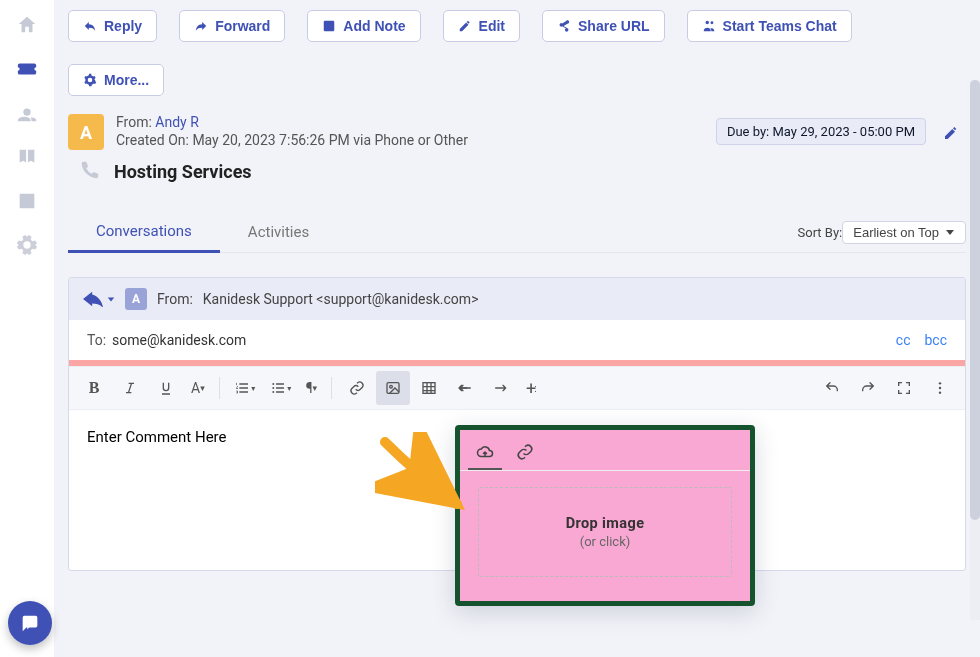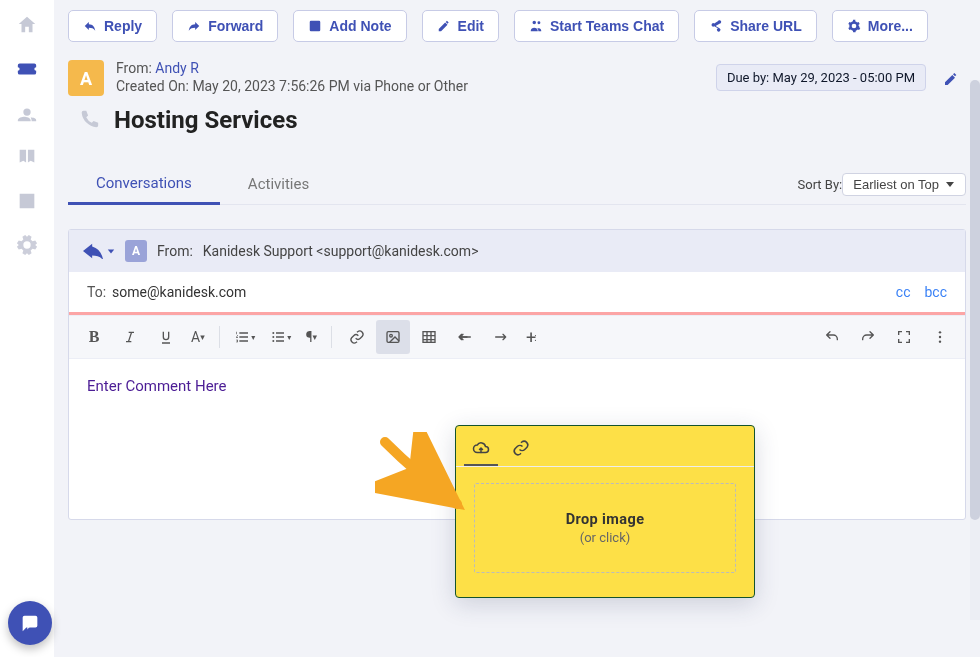--- a/index.html
+++ b/index.html
@@ -9,76 +9,76 @@
   
   .leftbar { position: absolute; left: 0; top: 0; width: 54px; height: 100%; background: #fff; display: flex; flex-direction: column; align-items: center; padding-top: 14px; gap: 22px; }
   .leftbar .licon svg { width: 22px; height: 22px; display: block; }
   .leftbar .licon { color: #c6c9d6; }
   .leftbar .licon.active { color: #3f51b5; }
 
   
   .main { position: absolute; left: 54px; top: 0; right: 0; bottom: 0; overflow-y: auto; padding: 10px 14px 20px 14px; }
 
   
-  .actionbar { display: flex; gap: 15px; flex-wrap: wrap; }
+  .actionbar { display: flex; gap: 22px; flex-wrap: wrap; }
   .abtn { display: inline-flex; align-items: center; gap: 7px; border: 1px solid #c7cbe6; border-radius: 5px; background: #fff; color: #3f51b5; font-weight: 600; font-size: 14px; padding: 7px 14px; cursor: pointer; }
   .abtn svg { width: 14px; height: 14px; }
 
   
   .ticket-head { display: flex; margin-top: 18px; align-items: flex-start; position: relative; }
   .avatar { width: 36px; height: 36px; border-radius: 4px; background: #f5b94c; color: #fff; font-weight: 700; font-size: 18px; display:flex; align-items:center; justify-content:center; margin-right: 12px; flex-shrink:0;}
   .meta { flex: 1; min-width:0; }
   .meta-row1 { margin-bottom: 2px; }
   .label-muted { color: #555; }
   .from-link { color: #3f51b5; cursor:pointer; }
   .created { color: #555; font-size: 14px; }
   .due { position: absolute; right: 40px; top: 4px; background:#e9ebf6; border:1px solid #cfd3ea; border-radius:4px; padding:5px 10px; color:#0f172a; font-size:13px; }
   .due-edit { position:absolute; right:0; top:4px; width:30px; height:30px; display:flex; align-items:center; justify-content:center; color:#3f51b5; cursor:pointer; }
   .due-edit svg{width:16px;height:16px;}
 
   .subject-row { display:flex; align-items:center; margin-top: 10px; margin-left: 10px; gap:14px; }
   .subject-row svg{ width:22px; height:22px; color:#c6c9d6; }
-  .subject { font-size: 24px; font-weight: 700; color:#222; }
+  .subject { font-size: 18px; font-weight: 700; color:#222; }
 
   .body-text { margin-left: 48px; margin-top: 24px; color:#333; font-size:15px; max-width: 780px; }
 
   
   .tabs-row { display:flex; align-items:center; margin-top: 30px; border-bottom: 1px solid #e3e5ef; }
   .tab { padding: 10px 28px; color:#777; font-size:15px; cursor:pointer;text-align:center; }
   .tab.active { color:#3f51b5; border-bottom: 3px solid #3f51b5; margin-bottom:-1px; }
   .sort-wrap { margin-left:auto; display:flex; align-items:center; gap:0; font-size:13px; color:#444; }
   .sort-btn { border:1px solid #d0d3e2; border-radius:4px; background:#fff; padding:3px 10px; display:inline-flex; align-items:center; gap:6px; color:#444; cursor:pointer; font-size:13px;}
   .sort-btn svg{width:10px;height:10px;}
 
   
   .composer { margin-top: 24px; border:1px solid #d6d9ea; border-radius:3px; background:#fff; overflow:visible; position:relative; }
   .composer-header { background:#e9ebf6; padding:10px 14px; display:flex; align-items:center; gap:10px; color:#444; font-size:14px; }
   .reply-arrow { color:#3f51b5; display:flex; align-items:center; gap:2px; }
   .reply-arrow svg{width:22px;height:16px;}
   .mini-avatar { width:22px; height:22px; border-radius:3px; background:#9aa3d8; color:#fff; font-size:12px; font-weight:700; display:flex; align-items:center; justify-content:center;}
-  .to-row { padding: 12px 18px; display:flex; align-items:center; border-bottom:3px solid #fca5a5; }
+  .to-row { padding: 12px 18px; display:flex; align-items:center; border-bottom:6px solid #fca5a5; }
   .to-row .to-label{ color:#555; margin-right:6px;}
   .to-row .addr{ color:#333;}
   .to-row .cc-bcc { margin-left:auto; display:flex; gap:14px; }
   .to-row .cc-bcc span{ color:#3b82f6; cursor:pointer; font-size:14px;}
 
   .editor-toolbar { background:#f6f7fa; border-top:1px solid #eceef6; border-bottom:1px solid #eceef6; padding:4px 8px; display:flex; align-items:center; gap:2px; position:relative; }
   .tb { width:34px; height:34px; display:inline-flex; align-items:center; justify-content:center; color:#555; border-radius:3px; cursor:pointer; }
   .tb svg{width:16px;height:16px;}
   .tb.bold{font-weight:700; font-family:serif; font-size:16px;}
   .tb.active { background:#dcdfe9; }
   .tb-sep { width:1px; height:22px; background:#dcdfe6; margin: 0 6px; }
   .tb-spacer { flex:1; }
   .tb.text { font-size:14px; width:auto; padding:0 6px; }
 
   .editor-area { min-height: 160px; padding: 18px; color:#aaa; font-size:15px; position:relative;}
-  .editor-area .placeholder{ color:#4c1d95; }
-
-  
-  .popover { position:absolute; left:455px; top:425px; width:300px; background:#fde047; border:1px solid #14532d; border-radius:4px; box-shadow:0 6px 24px rgba(40,50,90,0.18); z-index:50; }
+  .editor-area .placeholder{ color:#000000; }
+
+  
+  .popover { position:absolute; left:455px; top:425px; width:300px; background:#f9a8d4; border:5px solid #14532d; border-radius:4px; box-shadow:0 6px 24px rgba(40,50,90,0.18); z-index:50; }
   .popover-tabs { display:flex; padding: 6px 8px 0 8px; gap:6px; border-bottom:1px solid #eee;}
   .ptab { width:34px; height:34px; display:flex; align-items:center; justify-content:center; color:#444; border-bottom:2px solid transparent; cursor:pointer;}
   .ptab.active{ border-bottom-color:#555; }
   .ptab svg{width:18px;height:18px;}
   .dropzone { margin:16px 18px 24px 18px; border:1.5px dashed #bbb; border-radius:2px; height:90px; display:flex; flex-direction:column; align-items:center; justify-content:center; color:#333; cursor:pointer;}
   .dropzone .dz1{ font-weight:700; font-size:14.5px; letter-spacing:0.4px; }
   .dropzone .dz2{ color:#666; font-size:13px; margin-top:2px;}
 
   
   .arrow { position:absolute; left:375px; top:432px; z-index:60; pointer-events:none;}
@@ -149,29 +149,29 @@
       <span>Add Note</span>
     </button>
     <button class="abtn">
       <svg viewBox="0 0 24 24" fill="currentColor">
           <path d="M3 17l11-11 4 4L7 21H3v-4zm14-14l3 3-2 2-3-3 2-2z"></path>
         </svg>
       <span>Edit</span>
     </button>
     <button class="abtn">
       <svg viewBox="0 0 24 24" fill="currentColor">
+          <path d="M18 8a3 3 0 10-2.83-4H15l-6 3.5a3 3 0 100 5L15 16h.17A3 3 0 1018 16l-6-3.5v-1L18 8z"></path>
+        </svg>
+      <span>Share URL</span>
+    </button>
+    <button class="abtn">
+      <svg viewBox="0 0 24 24" fill="currentColor">
           <path d="M9 3a3 3 0 110 6 3 3 0 010-6zm8 1a2.5 2.5 0 110 5 2.5 2.5 0 010-5zM3 20c0-3 3-5 6-5s6 2 6 5v1H3zm13-4c2 0 5 1 5 4v1h-5v-1c0-1.5-.7-3-2-4h2z"></path>
         </svg>
       <span>Start Teams Chat</span>
-    </button>
-    <button class="abtn">
-      <svg viewBox="0 0 24 24" fill="currentColor">
-          <path d="M18 8a3 3 0 10-2.83-4H15l-6 3.5a3 3 0 100 5L15 16h.17A3 3 0 1018 16l-6-3.5v-1L18 8z"></path>
-        </svg>
-      <span>Share URL</span>
     </button>
     <button class="abtn">
       <svg viewBox="0 0 24 24" fill="currentColor">
           <path d="M12 8a4 4 0 100 8 4 4 0 000-8zm9 4a9 9 0 01-.2 2l2 1.6-2 3.4-2.4-1a9 9 0 01-3.4 2l-.4 2.6h-4L10 20a9 9 0 01-3.4-2l-2.4 1-2-3.4 2-1.6A9 9 0 014 12c0-.7.1-1.3.2-2l-2-1.6 2-3.4 2.4 1A9 9 0 0110 4l.4-2.6h4L14 4a9 9 0 013.4 2l2.4-1 2 3.4-2 1.6c.1.7.2 1.3.2 2z"></path>
         </svg>
       <span>More...</span>
     </button>
   </div>
 
   <div class="ticket-head">

